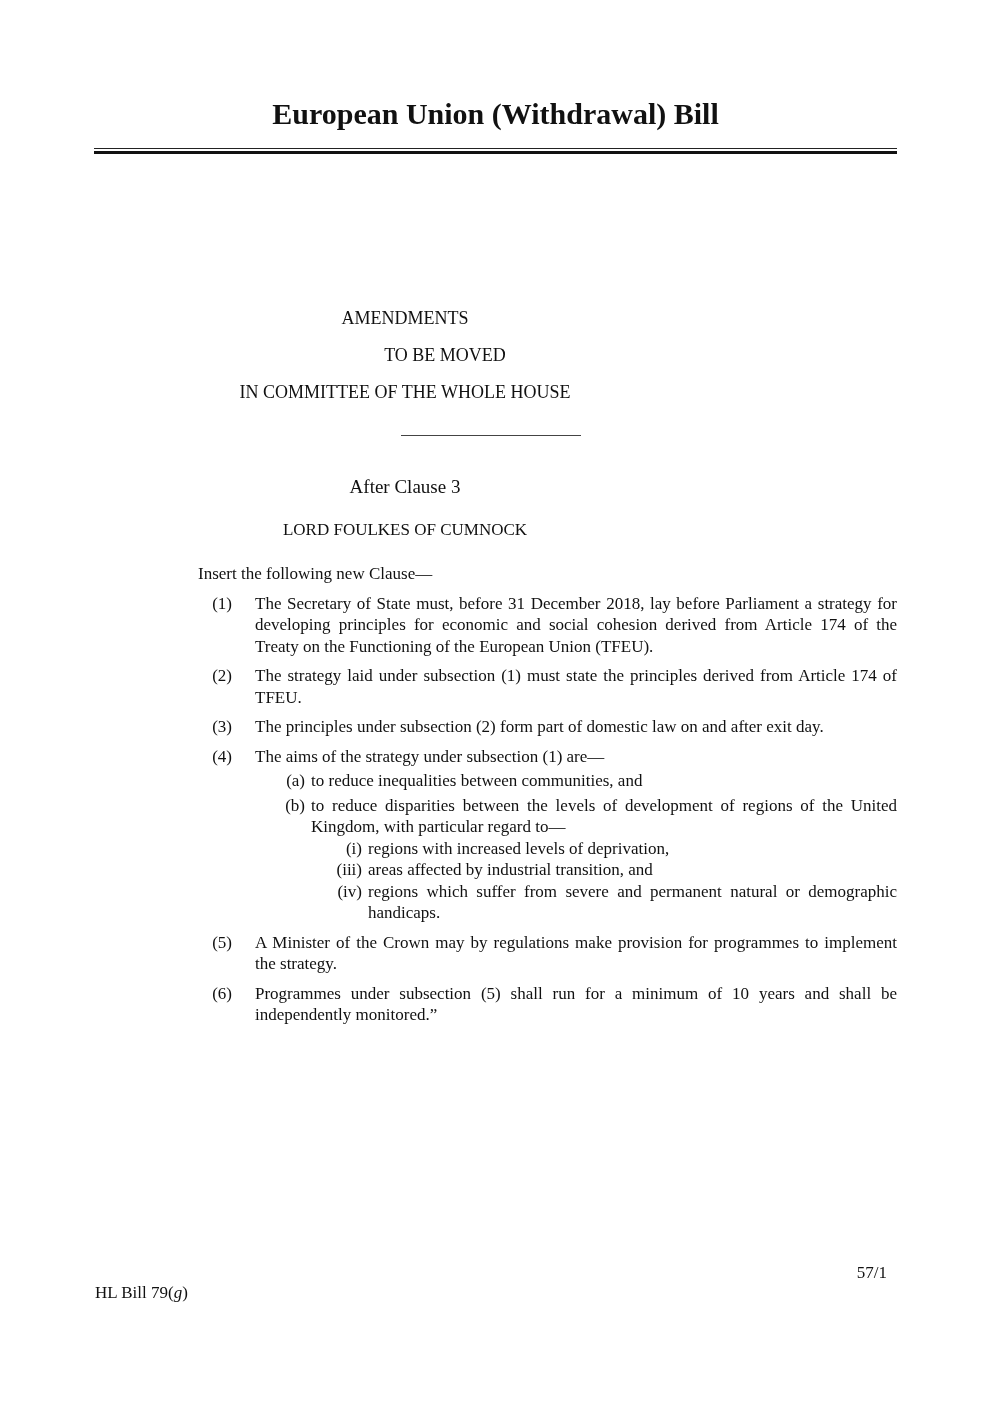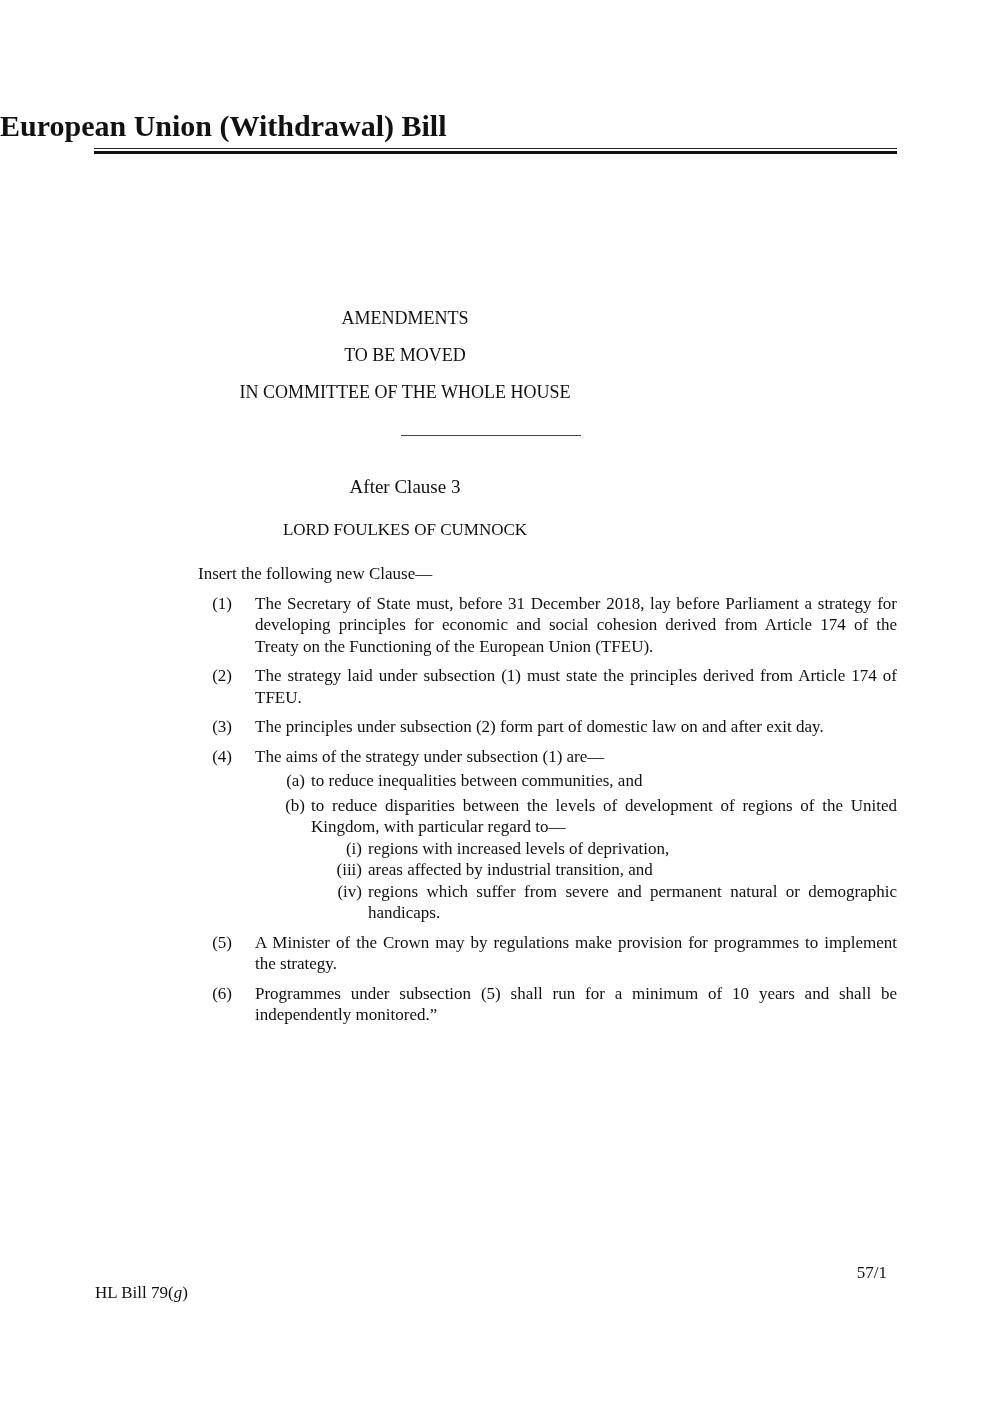--- a/index.html
+++ b/index.html
@@ -1,17 +1,17 @@
 <!DOCTYPE html>
 <html><head>
 <meta charset="utf-8">
 <style>
   html, body { margin: 0; padding: 0; background: #ffffff; }
   body { width: 991px; height: 1401px; position: relative; font-family: "Liberation Serif", "DejaVu Serif", serif; color: #111; }
-  .title { position: absolute; top: 108px; left: 0; width: 991px; text-align: left; font-size: 30px; font-weight: bold; line-height: 36px; }
+  .title { position: absolute; top: 96px; left: 0; width: 991px; text-align: center; font-size: 30px; font-weight: bold; line-height: 36px; }
   .rule1 { position: absolute; top: 148px; left: 94px; width: 803px; height: 1px; background: #222; }
   .rule2 { position: absolute; top: 151px; left: 94px; width: 803px; height: 3px; background: #111; }
   .center { position: absolute; left: 0; width: 810px; text-align: center; font-size: 18px; line-height: 22px; }
   .short-rule { position: absolute; top: 435px; left: 401px; width: 180px; height: 1px; background: #444; }
   .body { position: absolute; left: 198px; width: 699px; font-size: 17px; line-height: 21.5px; }
   .heading { font-weight: bold; text-align: justify; }
   .para { display: flex; margin-top: 8px; }
   .num { width: 57px; flex: none; text-align: right; padding-right: 0; box-sizing: border-box; }
   .num span { display: inline-block; width: 34px; text-align: right; margin-right: 23px; margin-left: 0; }
   .ptext { flex: 1; text-align: justify; }
@@ -25,21 +25,21 @@
   .footer-right { position: absolute; top: 1263px; right: 104px; font-size: 17px; }
 </style>
 </head>
 <body>
 
 <div class="title">European Union (Withdrawal) Bill</div>
 <div class="rule1"></div>
 <div class="rule2"></div>
 
 <div class="center" style="top:307px;">AMENDMENTS</div>
-<div class="center" style="top:344px;">TO BE MOVED</div>
+<div class="center" style="top:344px;padding-left:40px;">TO BE MOVED</div>
 <div class="center" style="top:381px;">IN COMMITTEE OF THE WHOLE HOUSE</div>
 <div class="short-rule"></div>
 
 <div class="center" style="top:476px; font-weight:normal; font-size:19px;">After Clause 3</div>
 <div class="center" style="top:519px; font-size:17px;text-align:center;">LORD FOULKES OF CUMNOCK</div>
 
 <div class="body" style="top:547px;margin-top:16px;">
   <div>Insert the following new Clause—</div>
 
   <div class="para">

